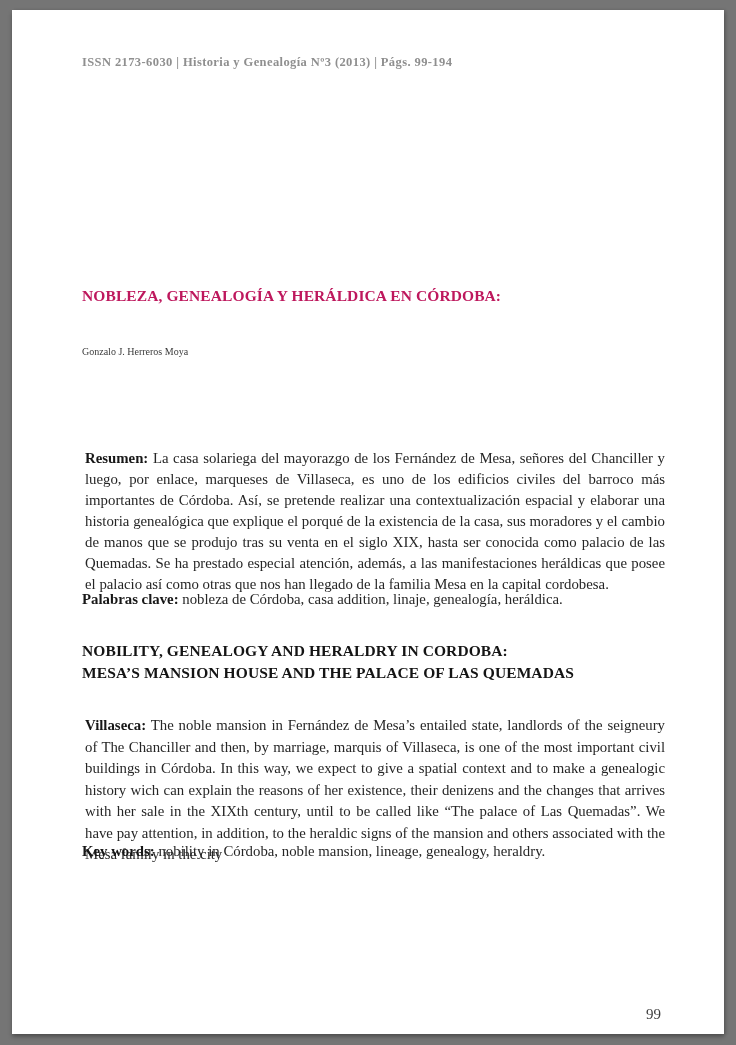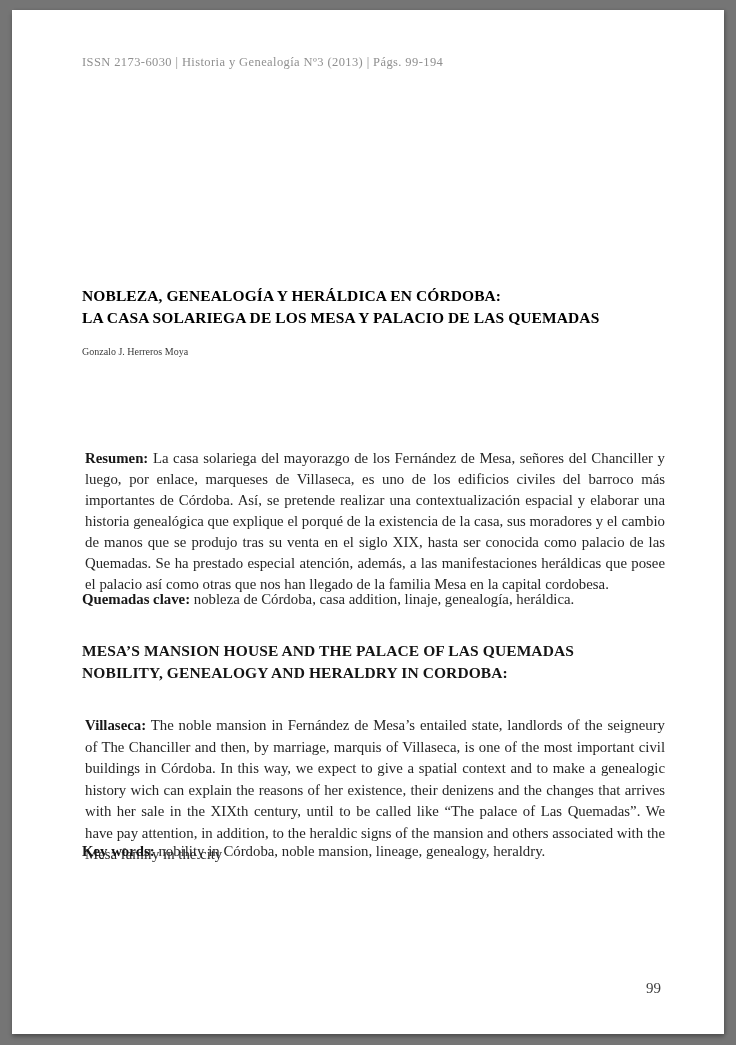--- a/index.html
+++ b/index.html
@@ -27,30 +27,31 @@
     font-family: "Liberation Serif", "DejaVu Serif", serif;
   }
   .journal-header {
     position: absolute;
     left: 70px;
     top: 45px;
     font-size: 12.5px;
     letter-spacing: 0.4px;
     color: #8f8f8f;
     white-space: nowrap;
+    font-weight: bold;
   }
   .title-block {
     position: absolute;
     left: 70px;
     top: 275px;
     width: 582px;
     font-weight: bold;
     font-size: 15.5px;
     line-height: 22px;
-    color: #000000;
+    color: #be185d;
     letter-spacing: 0.1px;
   }
   .author-block {
     position: absolute;
     left: 70px;
     top: 331px;
     font-size: 10px;
     line-height: 21px;
     color: #3a3a3a;
   }
@@ -88,54 +89,53 @@
     font-size: 15.5px;
     line-height: 22px;
     color: #141414;
     letter-spacing: 0.1px;
   }
   .abstract-en { top: 702px; line-height: 21.5px; }
   .keywords-en { top: 831px; }
   .page-number {
     position: absolute;
     right: 63px;
-    top: 970px;
+    top: 996px;
     font-size: 15px;
     color: #3f3f3f;
   }
 </style>
 </head>
 <body>
 
 <div class="page">
 
   <div class="journal-header">ISSN 2173-6030 | Historia y Genealogía Nº3 (2013) | Págs. 99-194</div>
 
   <div class="title-block">
     <div>NOBLEZA, GENEALOGÍA Y HERÁLDICA EN CÓRDOBA:</div>
-    <div>LA CASA SOLARIEGA DE LOS MESA Y PALACIO DE LAS QUEMADAS</div>
   </div>
 
   <div class="author-block">
     <div>Gonzalo J. Herreros Moya</div>
   </div>
 
   <p class="para abstract-es">
     <strong>Resumen:</strong>
     <span>La casa solariega del mayorazgo de los Fernández de Mesa, señores del Chanciller y luego, por enlace, marqueses de Villaseca, es uno de los edificios civiles del barroco más importantes de Córdoba. Así, se pretende realizar una contextualización espacial y elaborar una historia genealógica que explique el porqué de la existencia de la casa, sus moradores y el cambio de manos que se produjo tras su venta en el siglo XIX, hasta ser conocida como palacio de las Quemadas. Se ha prestado especial atención, además, a las manifestaciones heráldicas que posee el palacio así como otras que nos han llegado de la familia Mesa en la capital cordobesa.</span>
   </p>
 
   <p class="kw keywords-es">
-    <strong>Quemadas clave:</strong>
+    <strong>Palabras clave:</strong>
     <span>nobleza de Córdoba, casa addition, linaje, genealogía, heráldica.</span>
   </p>
 
   <div class="title-en-block">
+    <div>NOBILITY, GENEALOGY AND HERALDRY IN CORDOBA:</div>
     <div>MESA’S MANSION HOUSE AND THE PALACE OF LAS QUEMADAS</div>
-    <div>NOBILITY, GENEALOGY AND HERALDRY IN CORDOBA:</div>
   </div>
 
   <p class="para abstract-en">
     <strong>Villaseca:</strong>
     <span>The noble mansion in Fernández de Mesa’s entailed state, landlords of the seigneury of The Chanciller and then, by marriage, marquis of Villaseca, is one of the most important civil buildings in Córdoba. In this way, we expect to give a spatial context and to make a genealogic history wich can explain the reasons of her existence, their denizens and the changes that arrives with her sale in the XIXth century, until to be called like “The palace of Las Quemadas”. We have pay attention, in addition, to the heraldic signs of the mansion and others associated with the Mesa family in the city</span>
   </p>
 
   <p class="kw keywords-en">
     <strong>Key words:</strong>
     <span>nobility in Córdoba, noble mansion, lineage, genealogy, heraldry.</span>

